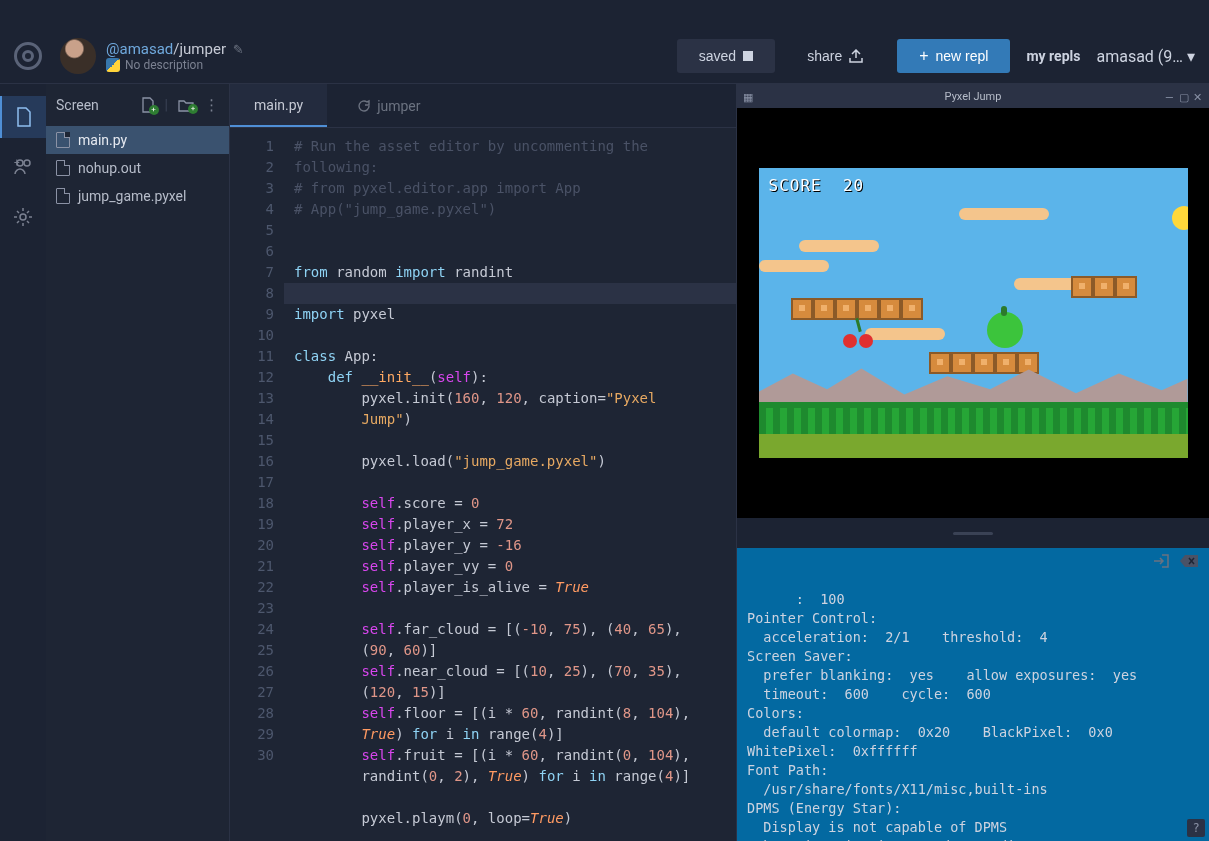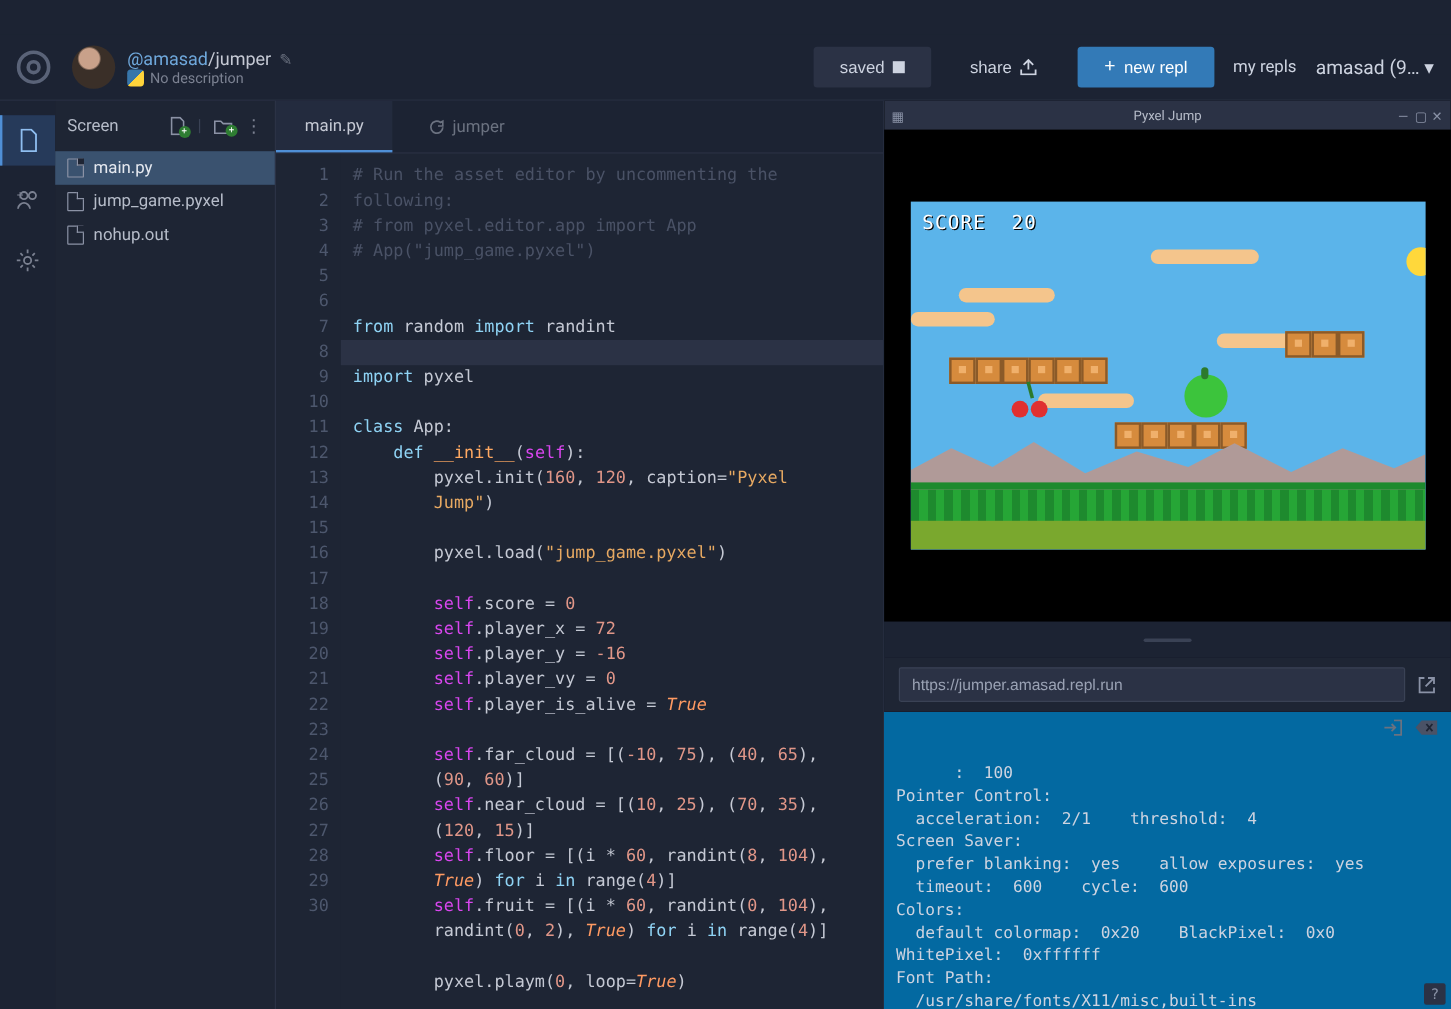--- a/index.html
+++ b/index.html
@@ -12,21 +12,21 @@
   .proj-title { font-size:15px; color:#6fa8dc; }
   .proj-title .slash, .proj-title .name { color:#c5c9d4; }
   .proj-title .pencil { color:#6b7280; font-size:13px; margin-left:3px; }
   .proj-desc { font-size:12px; color:#7b8191; display:flex; align-items:center; gap:5px; }
   .py-icon { width:14px; height:14px; background: linear-gradient(135deg,#3776ab 50%,#ffd43b 50%); border-radius:3px; display:inline-block; }
   .top-actions { margin-left:auto; display:flex; align-items:center; gap:10px; }
   .tbtn { background:#2b3245; color:#cdd3e0; border:none; padding:9px 22px; font-size:14px; border-radius:3px; cursor:pointer; display:flex; align-items:center; gap:7px; }
   .tbtn.ghost { background:transparent; }
   .tbtn.primary { background:#337ab7; color:#fff; }
   .tbtn .sq { width:10px; height:10px; background:#cdd3e0; display:inline-block; }
-  .top-link { color:#cdd3e0; font-size:14px; cursor:pointer; padding:0 6px; }
+  .top-link { color:#cdd3e0; font-size:14px; cursor:pointer; padding:0 6px;font-weight:bold; }
   .user-menu { color:#cdd3e0; font-size:16px; cursor:pointer; display:flex; align-items:center; gap:4px; }
 
   .main { flex:1; display:flex; min-height:0; }
   .rail { width:46px; background:#1c2333; display:flex; flex-direction:column; align-items:center; padding-top:12px; gap:8px; }
   .rail-item { width:46px; height:42px; display:flex; align-items:center; justify-content:center; cursor:pointer; color:#7b8191; }
   .rail-item.active { background:#263a5a; border-left:2px solid #4f8fd6; color:#8fbef0; }
 
   .files-panel { width:184px; background:#1e2534; border-right:1px solid #2b3245; display:flex; flex-direction:column; }
   .files-header { display:flex; align-items:center; padding:12px 10px; gap:10px; color:#b6bcc9; font-size:14px; }
   .files-header .sep { color:#3a4255; }
@@ -169,25 +169,25 @@
       </span>
       <span class="f-icon">⋮</span>
     </div>
     <div id="file-list">
         <div class="file-row active">
           <span class="file-ico"></span>
           <span>main.py</span>
         </div>
         <div class="file-row">
           <span class="file-ico"></span>
-          <span>jump_game.pyxel</span>
+          <span>nohup.out</span>
         </div>
         <div class="file-row">
           <span class="file-ico"></span>
-          <span>nohup.out</span>
+          <span>jump_game.pyxel</span>
         </div>
       </div>
   </div>
 
   <div class="editor-col">
     <div class="tabs">
       <div class="tab active">main.py</div>
       <div class="savedtag">
         <svg width="14" height="14">
             <path d="M12 7a5 5 0 1 1-2-4l2-1v4h-4" fill="none" stroke="#6b7280" stroke-width="1.4"></path>
@@ -288,28 +288,20 @@
           <div class="apple" style="top:144px;left:228px"></div>
           <div class="mountains"></div>
           <div class="trees"></div>
           <div class="ground"></div>
         </div>
       </div>
     </div>
 
     <div class="drag-handle"></div>
 
-    <div class="urlbar">
-      <input type="text" value="https://jumper.amasad.repl.run" style="">
-      <span class="open">
-        <svg width="16" height="16">
-            <path d="M6 2H2v12h12v-4M9 2h5v5M14 2L7 9" fill="none" stroke="#8a92a6" stroke-width="1.5"></path>
-          </svg>
-      </span>
-    </div>
 
     <div class="console">
       <div class="console-icons">
         <span><svg width="16" height="14">
               <path d="M9 1h6v12H9M1 7h9M7 4l3 3-3 3" fill="none" stroke="#6b7280" stroke-width="1.5"></path>
             </svg></span>
         <span><svg width="20" height="14">
               <path d="M6 1h13v12H6L1 7z" fill="#4a5266"></path>
               <path d="M10 4l5 6M15 4l-5 6" stroke="#1e2534" stroke-width="1.5"></path>
             </svg></span>

